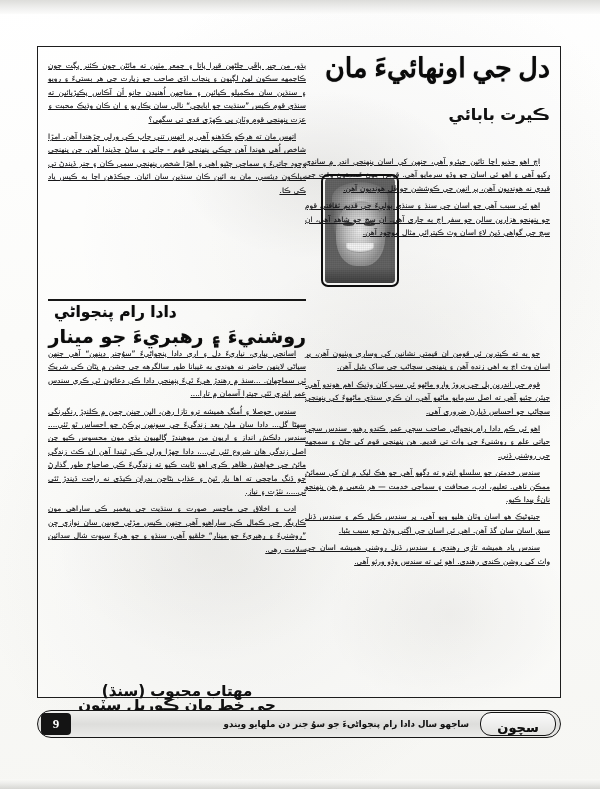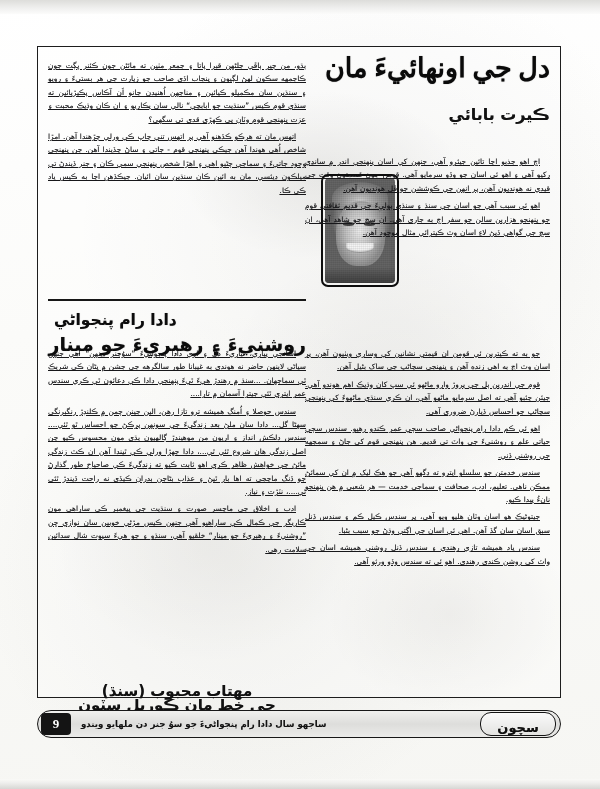--- a/index.html
+++ b/index.html
@@ -118,21 +118,21 @@
   #col-left-top{left:10px;top:12px;width:258px;height:232px;}
 
   
   #left-divider{
     position:absolute;left:10px;top:252px;width:258px;height:1.7px;
     background:#171717;
   }
 
   
   #head2{
-    position:absolute;left:10px;top:264px;width:258px;
+    position:absolute;left:10px;top:256px;width:258px;
     direction:rtl;text-align:center;
   }
   #head2 .h2-line1{
     font-size:15.5px;font-weight:bold;color:#0c0c0c;
     text-align:left;padding-left:6px;letter-spacing:.4px;
     text-shadow:0 0 .7px rgba(0,0,0,.45);
   }
   #head2 .h2-line2{
     margin-top:4px;
     font-size:19px;font-weight:bold;color:#0c0c0c;
@@ -162,21 +162,21 @@
   }
   #page-num{
     width:30px;height:22px;margin-right:2px;margin-left:3px;
     background:#141414;color:#fff;border-radius:4px;
     display:flex;align-items:center;justify-content:center;
     font-size:13px;font-weight:bold;font-family:"Liberation Serif",serif;
     flex:0 0 auto;order:3;
   }
   #footer-caption{
     flex:1 1 auto;order:2;
-    text-align:left;direction:rtl;
+    text-align:right;direction:rtl;
     font-size:8.6px;color:#131313;font-weight:bold;
     letter-spacing:.2px;
     text-shadow:0 0 .4px rgba(0,0,0,.35);
     padding:0 8px;
   }
   #logo{
     order:1;flex:0 0 auto;
     width:74px;height:22px;margin-left:3px;margin-right:4px;
     border:1.3px solid #141414;border-radius:11px;
     display:flex;align-items:flex-end;justify-content:center;

